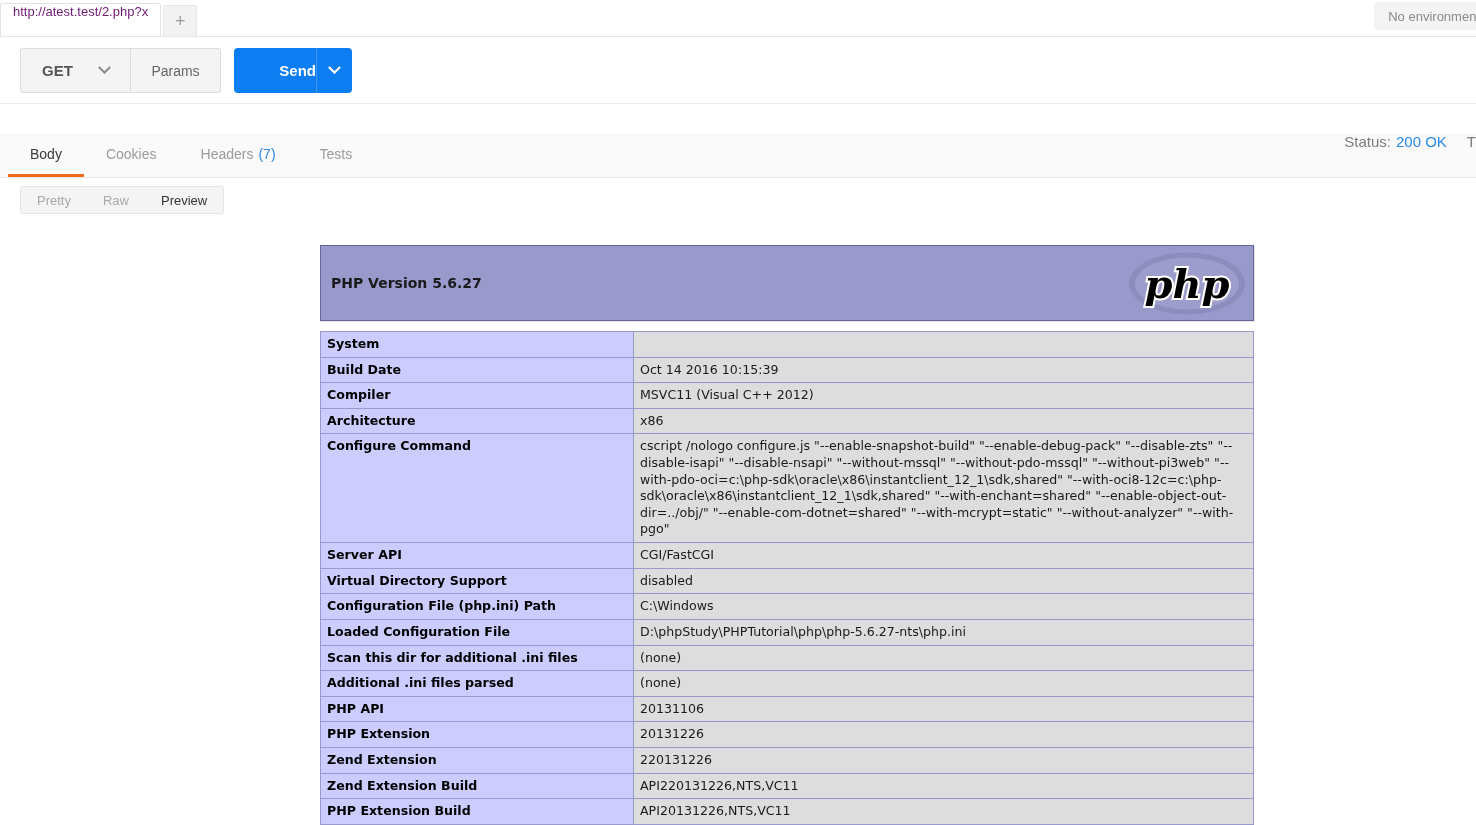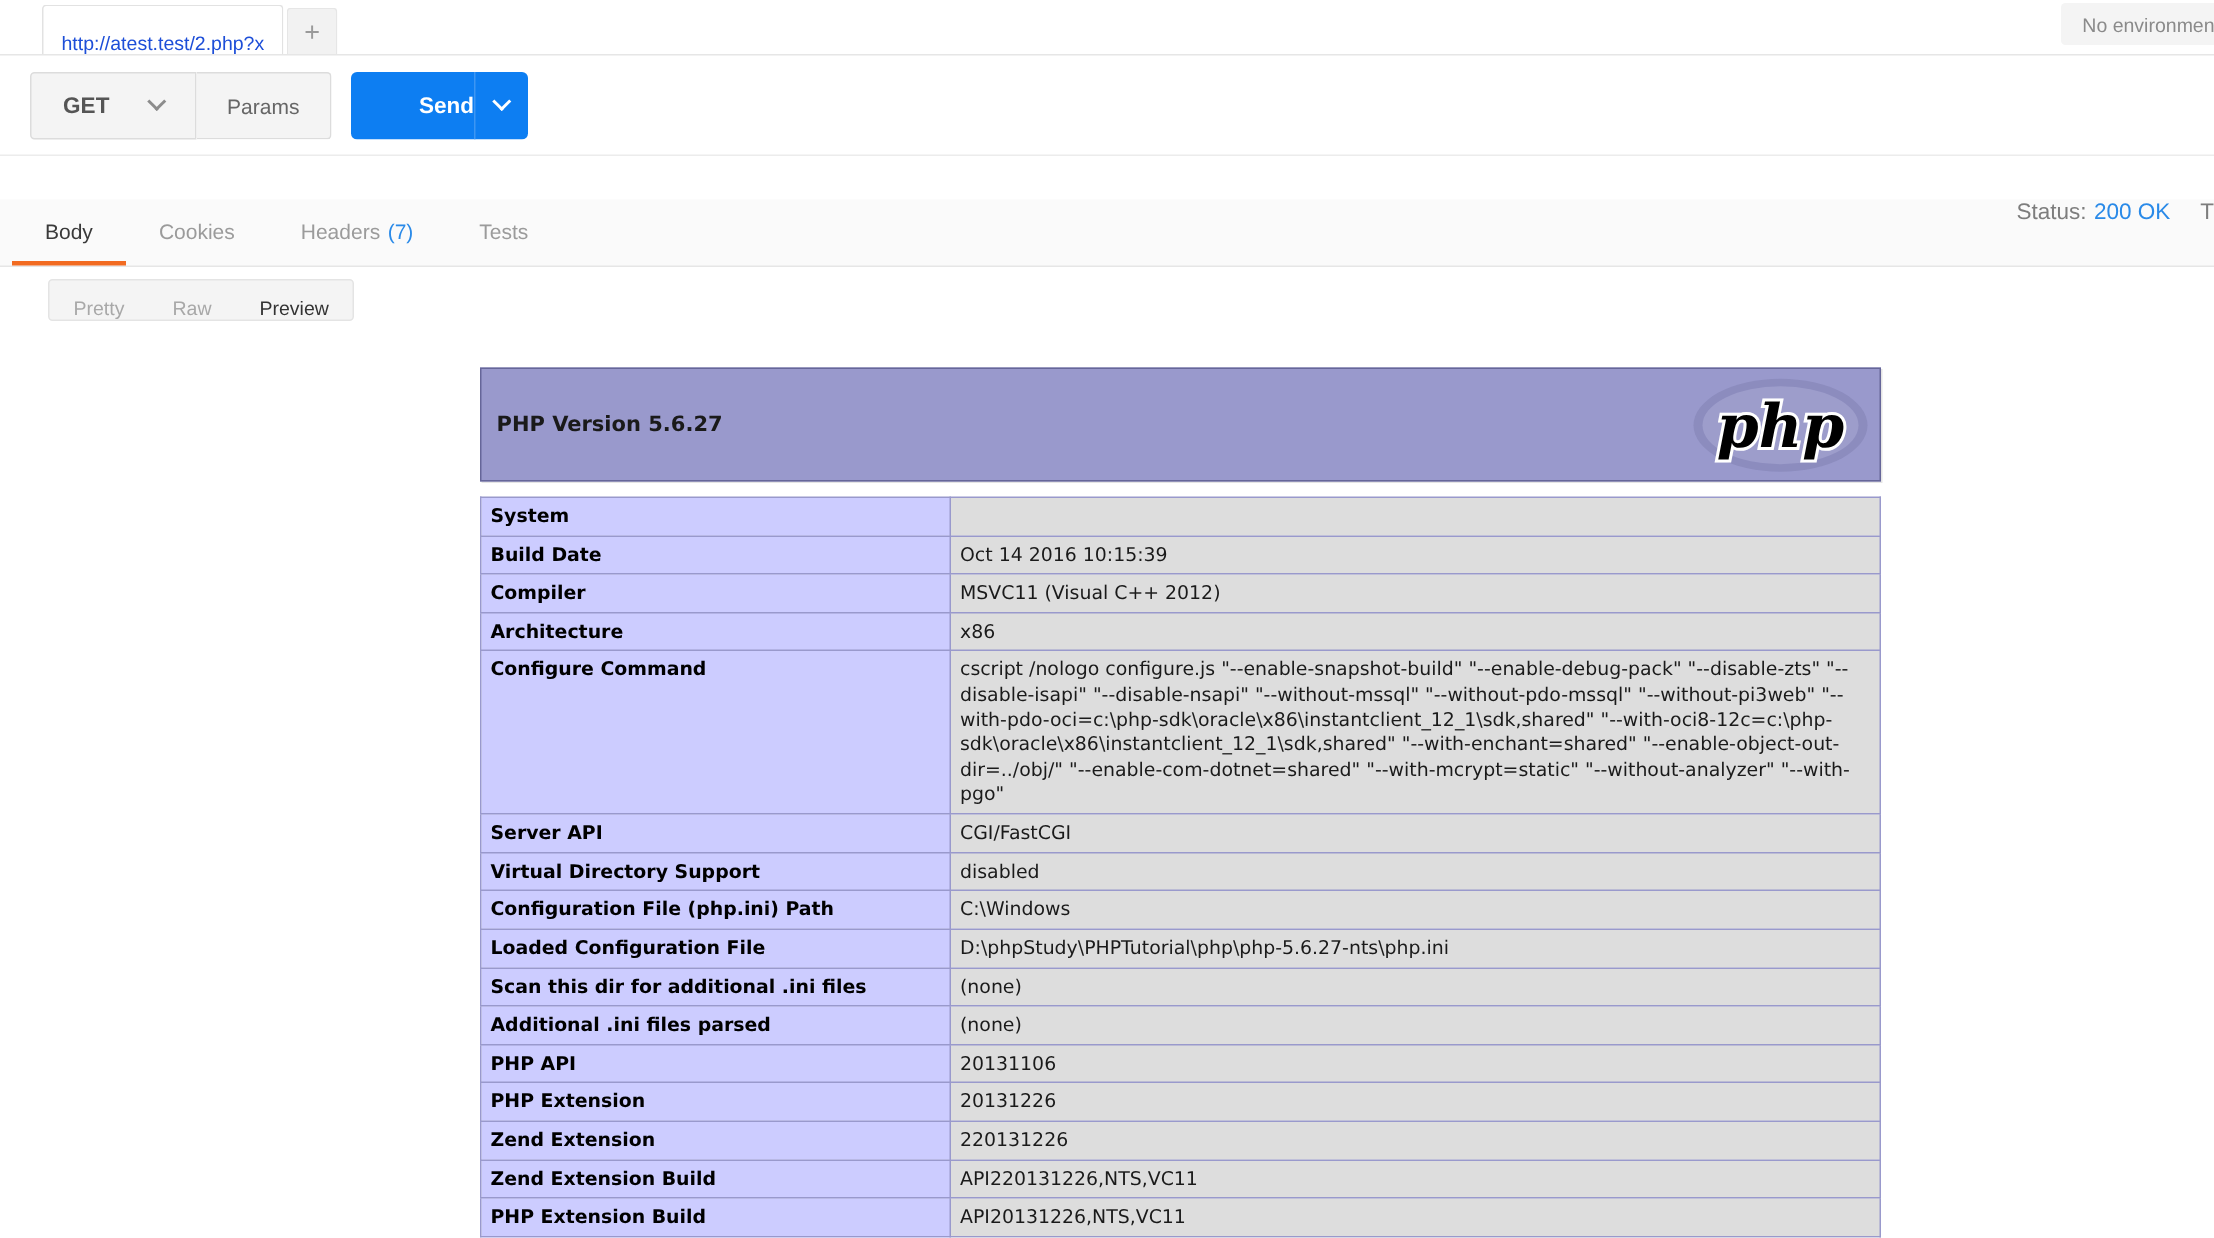--- a/index.html
+++ b/index.html
@@ -12,29 +12,28 @@
   }
   .app { position: relative; width: 1476px; height: 825px; background: #fff; }
 
   
   .tabstrip {
     position: absolute; left: 0; top: 0; width: 1476px; height: 36px;
     background: #ffffff;
     display: flex; align-items: flex-end;
   }
   .req-tab {
-    margin-left: 28px;
     height: 33px; min-width: 140px;
     padding: 0 12px;
     background: #ffffff;
     border: 1px solid #e2e2e2;
     border-bottom: none;
     border-radius: 3px 3px 0 0;
-    display: flex; align-items: flex-end;
-    font-size: 13px; color: #1d4ed8;
+    display: flex; align-items: flex-start;
+    font-size: 13px; color: #701a75;
     white-space: nowrap;
   }
   .tab-add {
     width: 34px; height: 31px;
     margin-left: 2px;
     background: #f2f2f2;
     border: 1px solid #e6e6e6;
     border-bottom: none;
     border-radius: 3px 3px 0 0;
     display: flex; align-items: center; justify-content: center;
@@ -147,21 +146,21 @@
   .status-code { color: #2a8ae8; margin-left: 5px; }
   .status-time { margin-left: 20px; }
 
   
   .view-toggle {
     position: absolute; left: 20px; top: 186px;
     height: 28px;
     background: #f4f4f4;
     border: 1px solid #e4e4e4;
     border-radius: 3px;
-    display: flex; align-items: flex-end; margin-left: 12px;
+    display: flex; align-items: center;
   }
   .vt {
     padding: 0 16px;
     display: flex; align-items: center;
     font-size: 13px; color: #a8a8a8;
   }
   .vt.active { color: #333; }
 
   
   .phpinfo {

